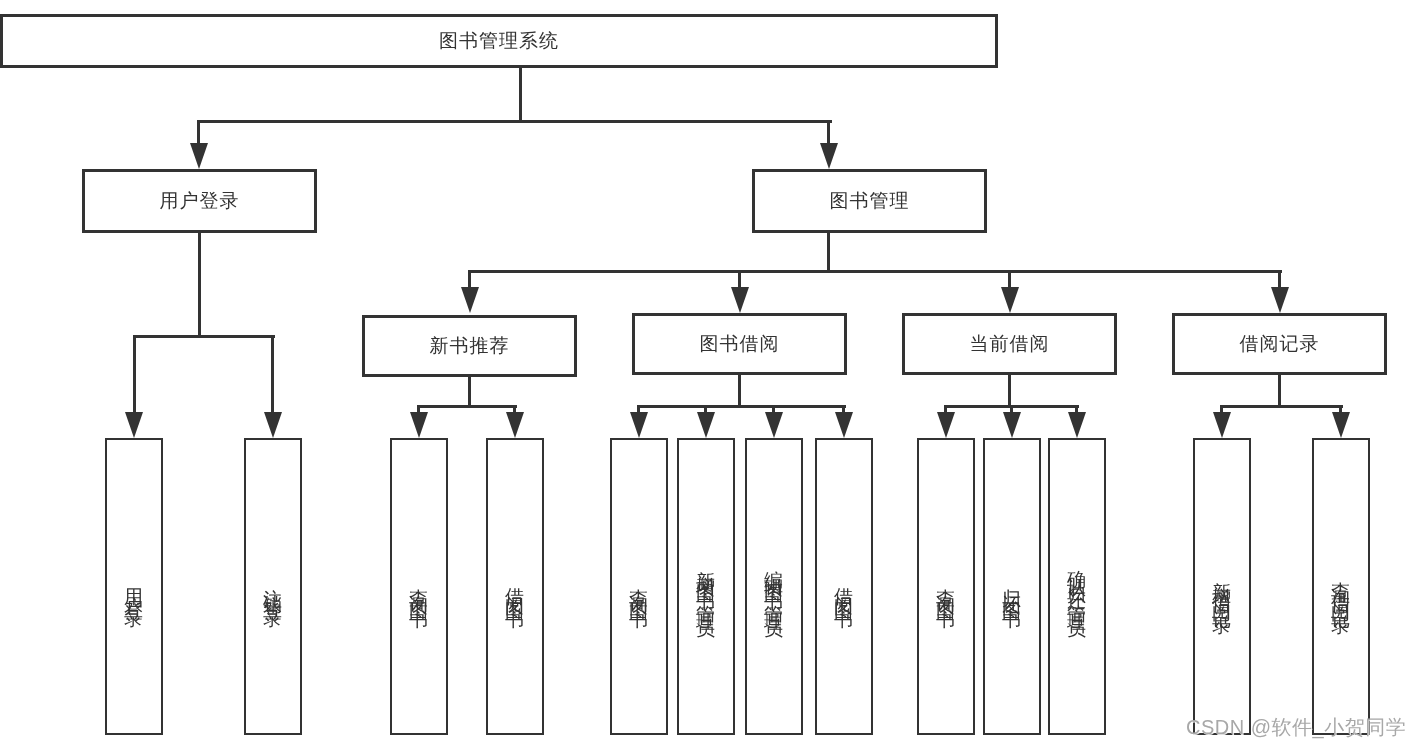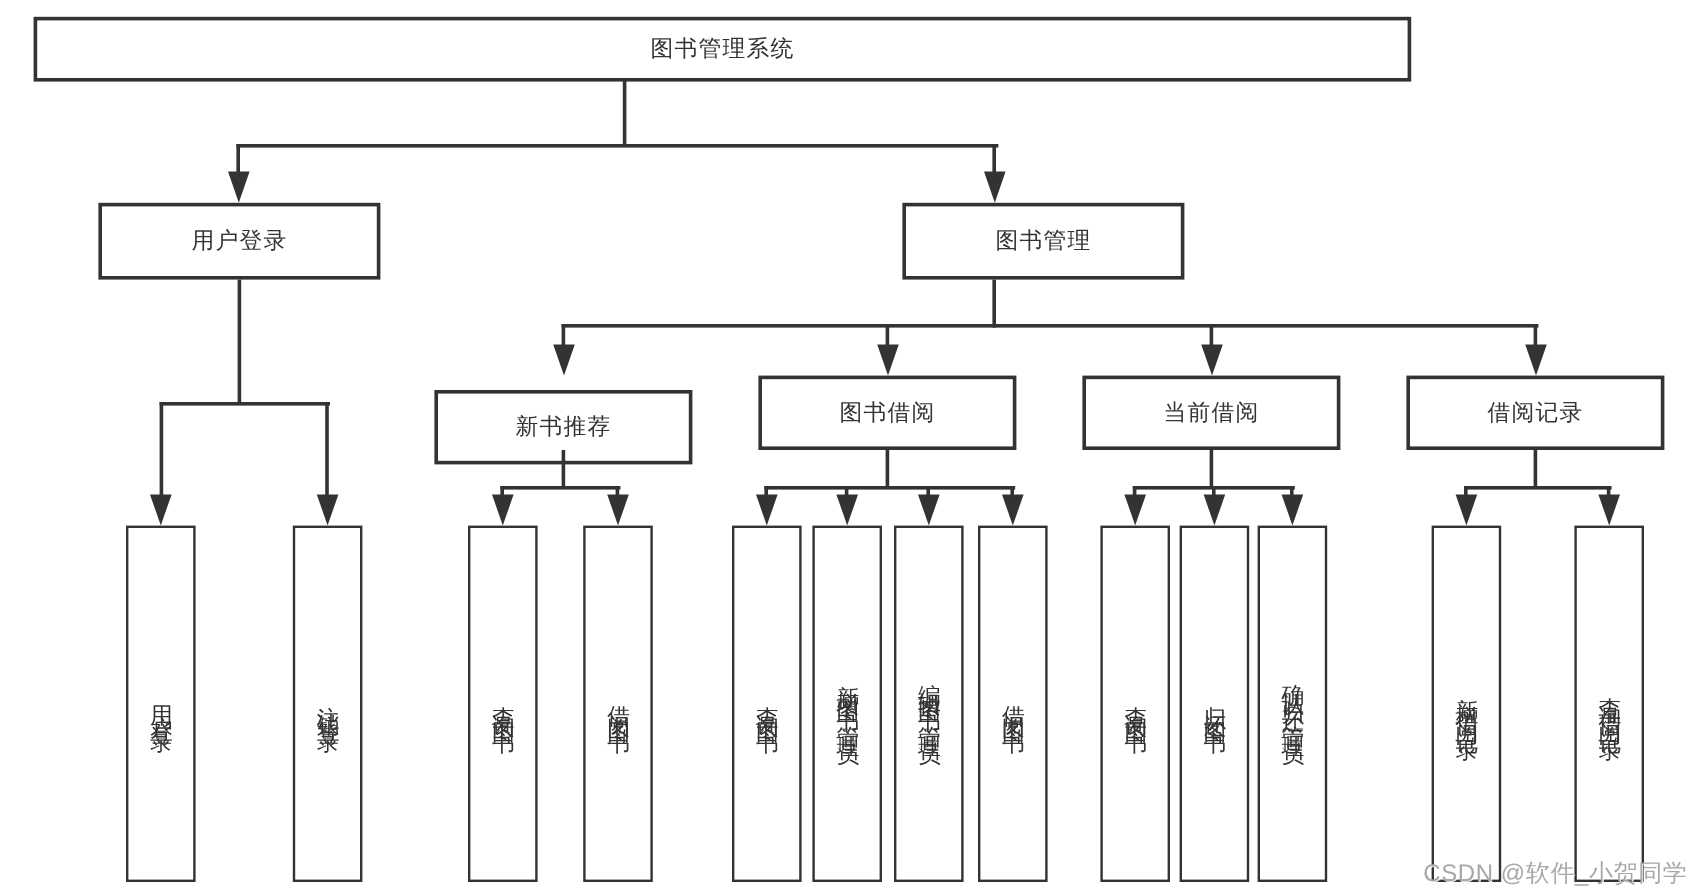--- a/index.html
+++ b/index.html
@@ -29,21 +29,21 @@
     position:absolute;left:1186px;top:714px;font-size:20px;color:#a8a8a8;
     letter-spacing:0.5px;white-space:nowrap;z-index:5;
     text-shadow:1px 1px 0 rgba(255,255,255,0.85);
   }
 </style>
 </head>
 <body>
 
 <div class="canvas">
 
-  <div class="box" style="left:28px;top:14px;width:1148px;height:54px;font-family:Liberation Serif, serif;">
+  <div class="box" style="left:0;top:14px;width:998px;height:54px;font-family:Liberation Serif, serif;">
     <span>图书管理系统</span>
   </div>
 
   <div class="ln" style="left:519px;top:67px;width:3px;height:55px;"></div>
   <div class="ln" style="left:197px;top:120px;width:635px;height:3px;"></div>
   <div class="ln" style="left:197px;top:120px;width:3px;height:30px;"></div>
   <div class="ln" style="left:827px;top:120px;width:3px;height:30px;"></div>
   <div class="arr" style="left:190px;top:143px;"></div>
   <div class="arr" style="left:820px;top:143px;"></div>
 
@@ -65,21 +65,21 @@
   <div class="ln" style="left:468px;top:270px;width:814px;height:3px;"></div>
   <div class="ln" style="left:468px;top:270px;width:3px;height:22px;"></div>
   <div class="ln" style="left:738px;top:270px;width:3px;height:22px;"></div>
   <div class="ln" style="left:1008px;top:270px;width:3px;height:22px;"></div>
   <div class="ln" style="left:1278px;top:270px;width:3px;height:22px;"></div>
   <div class="arr" style="left:461px;top:287px;"></div>
   <div class="arr" style="left:731px;top:287px;"></div>
   <div class="arr" style="left:1001px;top:287px;"></div>
   <div class="arr" style="left:1271px;top:287px;"></div>
 
-  <div class="box" style="left:362px;top:325px;width:215px;height:62px;">
+  <div class="box" style="left:362px;top:315px;width:215px;height:62px;">
     <span>新书推荐</span>
   </div>
   <div class="box" style="left:902px;top:313px;width:215px;height:62px;">
     <span>当前借阅</span>
   </div>
   <div class="box" style="left:632px;top:313px;width:215px;height:62px;">
     <span>图书借阅</span>
   </div>
   <div class="box" style="left:1172px;top:313px;width:215px;height:62px;">
     <span>借阅记录</span>

